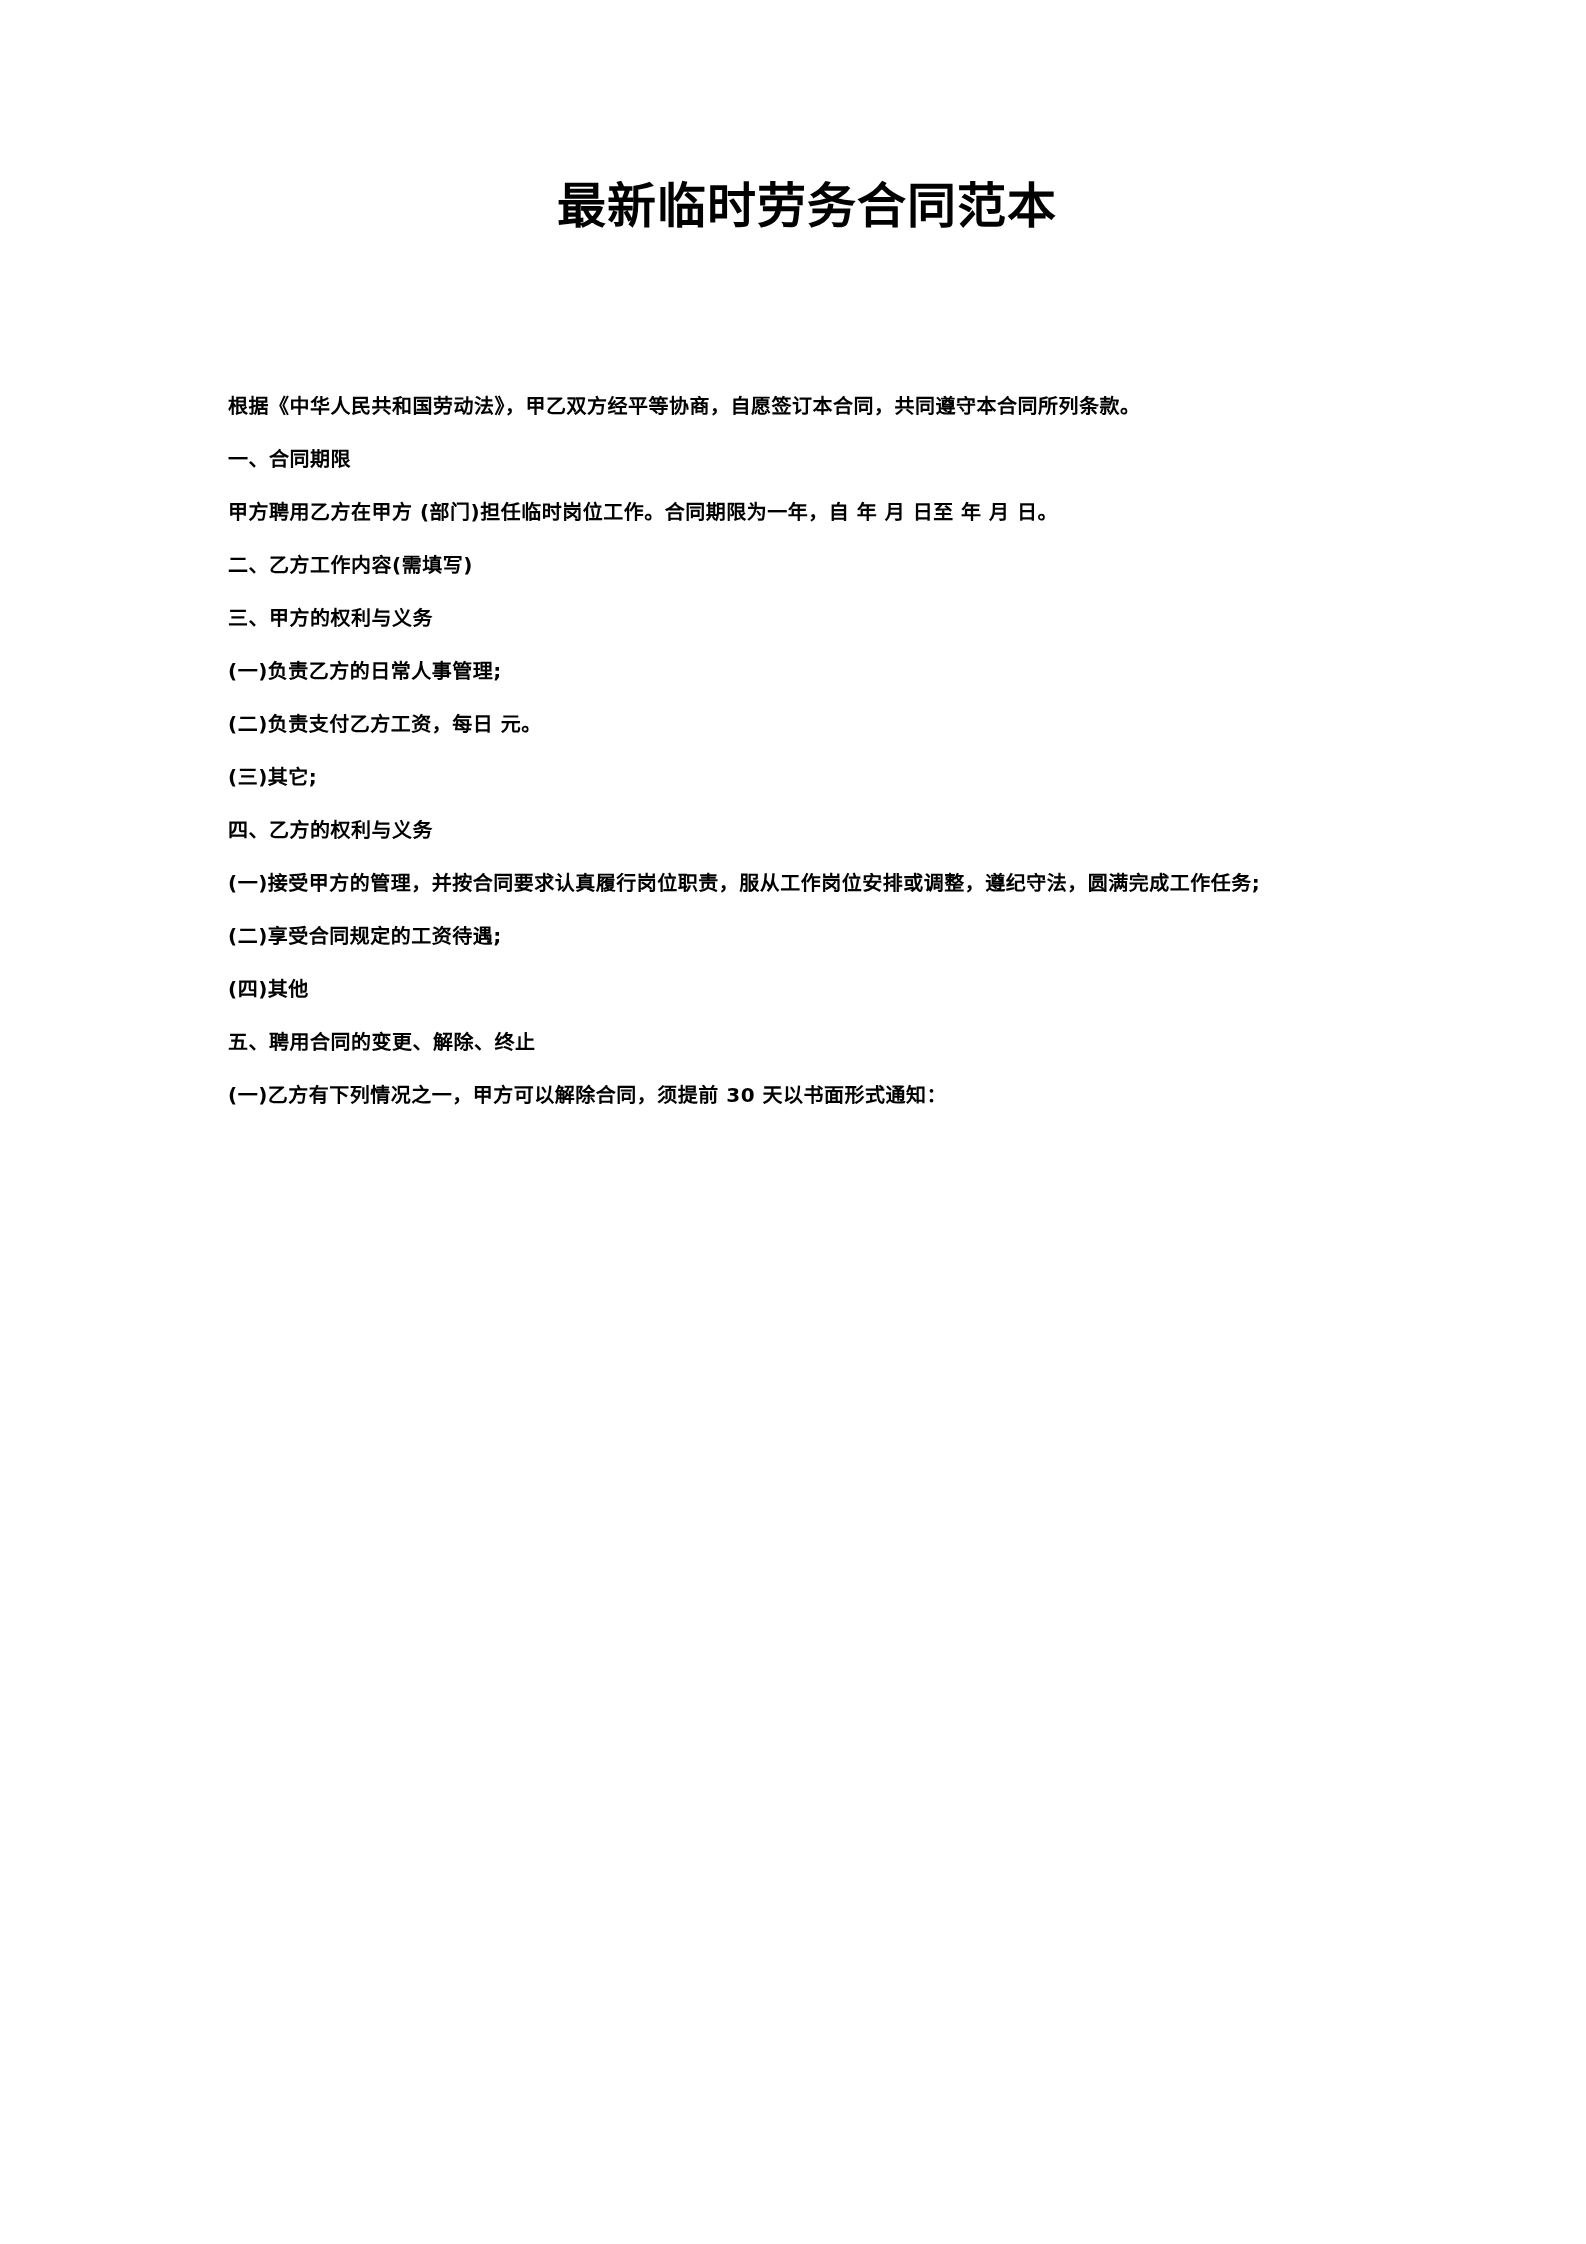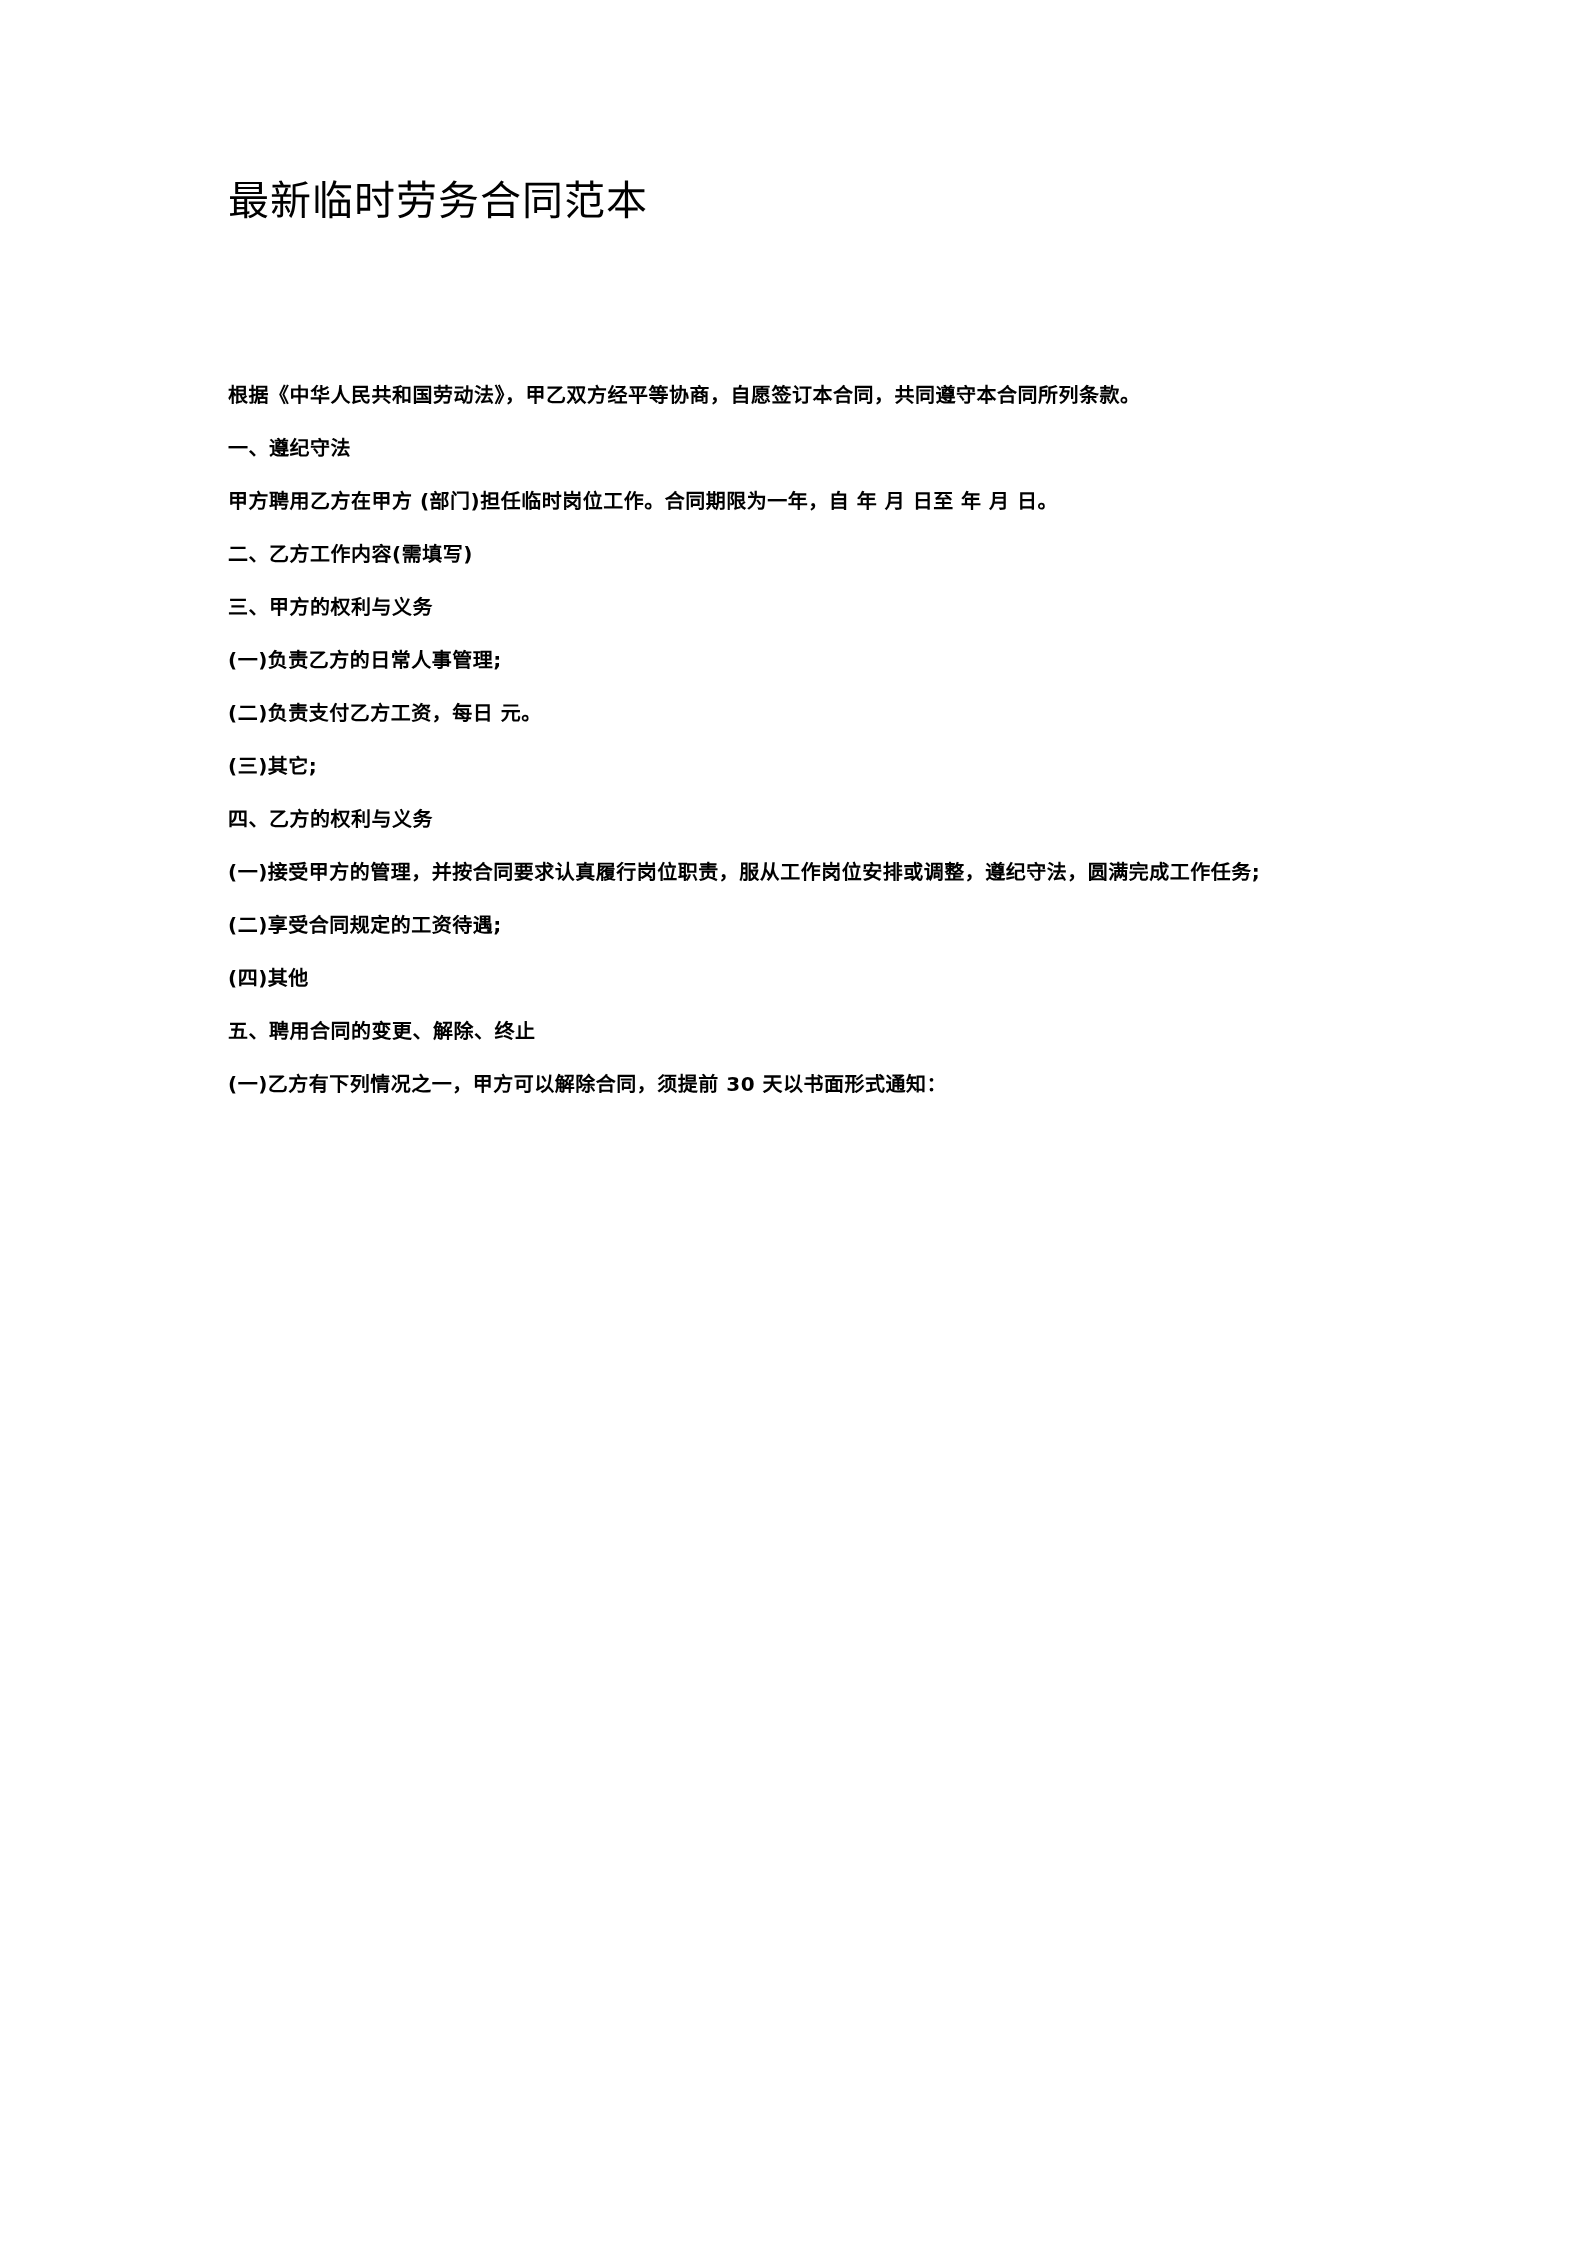--- a/index.html
+++ b/index.html
@@ -17,23 +17,23 @@
   }
   .page {
     width: 1586px;
     min-height: 2244px;
     box-sizing: border-box;
     padding: 175px 200px 120px 228px;
     background: #ffffff;
     position: relative;
   }
   .doc-title {
-    font-size: 41px;
-    font-weight: normal;
-    text-align: left;
+    font-size: 49px;
+    font-weight: bold;
+    text-align: center;
     letter-spacing: 1px;
     margin: 0 0 0 0;
     line-height: 1.3;
   }
   .title-gap {
     height: 148px;
   }
   .body-block {
     font-size: 20px;
     line-height: 1.95;
@@ -50,21 +50,21 @@
 <body>
 
 <div class="page">
 
   <h1 class="doc-title">最新临时劳务合同范本</h1>
 
   <div class="title-gap"></div>
 
   <div class="body-block">
     <p class="para">根据《中华人民共和国劳动法》，甲乙双方经平等协商，自愿签订本合同，共同遵守本合同所列条款。</p>
-    <p class="para">一、遵纪守法</p>
+    <p class="para">一、合同期限</p>
     <p class="para">甲方聘用乙方在甲方 (部门)担任临时岗位工作。合同期限为一年，自 年 月 日至 年 月 日。</p>
     <p class="para">二、乙方工作内容(需填写)</p>
     <p class="para">三、甲方的权利与义务</p>
     <p class="para">(一)负责乙方的日常人事管理;</p>
     <p class="para">(二)负责支付乙方工资，每日 元。</p>
     <p class="para">(三)其它;</p>
     <p class="para">四、乙方的权利与义务</p>
     <p class="para">(一)接受甲方的管理，并按合同要求认真履行岗位职责，服从工作岗位安排或调整，遵纪守法，圆满完成工作任务;</p>
     <p class="para">(二)享受合同规定的工资待遇;</p>
     <p class="para">(四)其他</p>

